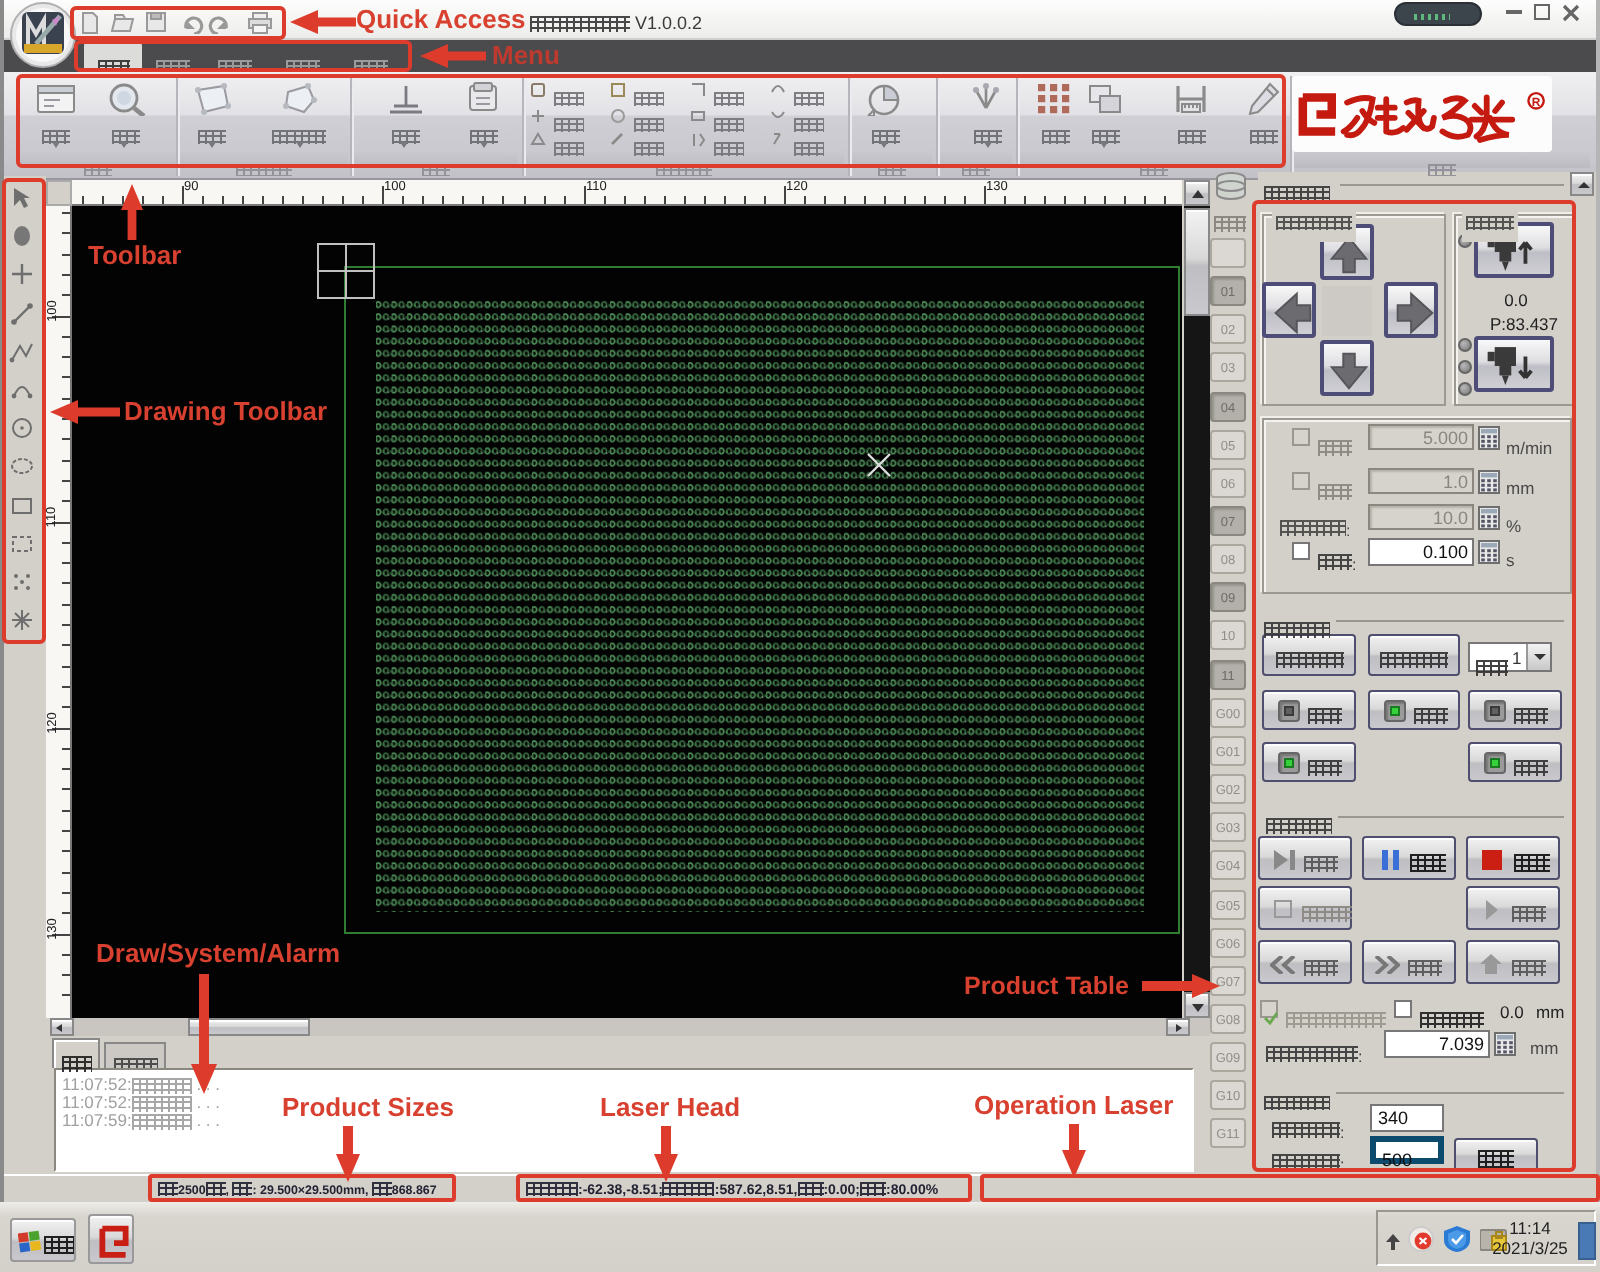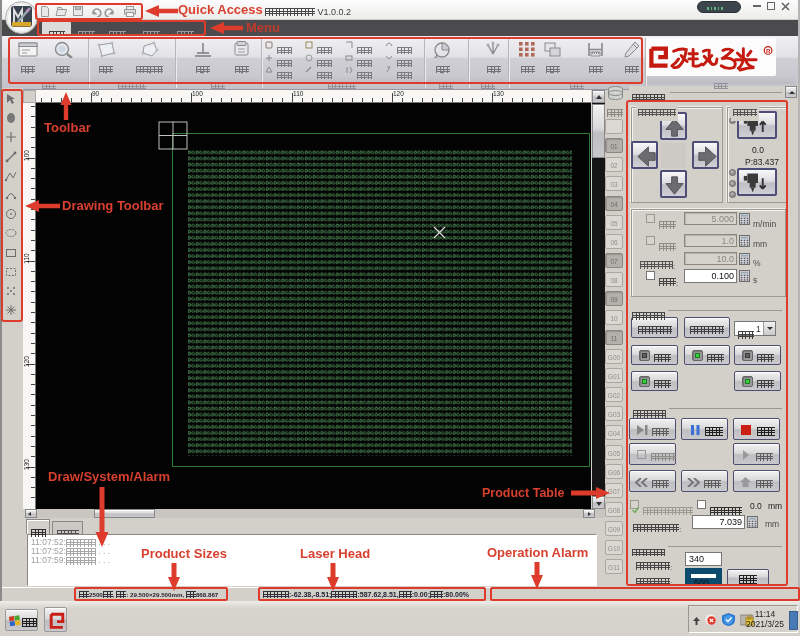--- a/index.html
+++ b/index.html
@@ -728,21 +728,21 @@
         <rect x="7.6" y="9.2" width="1.8" height="1.5"></rect>
       </g>
     </svg>
 <div style="position:absolute;left:765px;top:519px;font-size:8.5px;color:#4a4a4a">mm</div>
 
 <div style="position:absolute;left:632px;top:543px;z-index:2"><i class="cj" style="width:33px;height:7px;color:#3a3a3a;"></i></div>
 <div style="position:absolute;left:668px;top:546px;width:114px;height:1px;background:#9a978f"></div>
 <div style="position:absolute;left:636px;top:556px"><i class="cj" style="width:34px;height:8px;color:#3a3a3a;"></i><span style="font-size:8px;color:#3a3a3a">:</span></div>
 <div style="position:absolute;left:685px;top:552px;width:37px;height:14px;background:#fff;border:1px solid #777;font-size:9px;color:#111;padding:1px 0 0 3px">340</div>
 <div style="position:absolute;left:636px;top:572px"><i class="cj" style="width:34px;height:8px;color:#3a3a3a;"></i><span style="font-size:8px;color:#3a3a3a">:</span></div>
-<div style="position:absolute;left:685px;top:568px;width:37px;height:14px;background:#fff;border:6px solid #0c4a6e;font-size:9px;color:#111;padding:4px 0 0 3px">500</div>
+<div style="position:absolute;left:685px;top:568px;width:37px;height:14px;background:#fff;border:3px solid #0c4a6e;font-size:9px;color:#111;padding:4px 0 0 3px">500</div>
 <div class="b3" style="left:727px;top:569px;width:42px;height:17px;border-width:1.5px">
       <div style="margin-top:4px"><i class="cj" style="width:18px;height:9px;color:#111;"></i></div>
     </div>
 
 <div style="position:absolute;left:0px;top:518px;width:605px;height:69px;background:#d3d0c9"></div>
 <div style="position:absolute;left:26px;top:519px;width:24px;height:15px;background:#d3d0c9;border:1px solid #888;border-bottom:none;box-shadow:inset 1px 1px 0 #fff;text-align:center;padding-top:3px;z-index:2"><i class="cj" style="width:15px;height:8px;color:#222;"></i></div>
 <div style="position:absolute;left:52px;top:521px;width:31px;height:13px;background:#ccc9c4;border:1px solid #888;border-bottom:none;text-align:center;padding-top:2px"><i class="cj" style="width:22px;height:8px;color:#444;"></i></div>
 <div style="position:absolute;left:27px;top:534px;width:570px;height:52px;background:#fff;border:1px solid #8a877f;border-bottom-color:#fff;border-right-color:#fff"></div>
 <div style="position:absolute;left:31px;top:538px;font-size:8.5px;color:#a0a0a0;line-height:9.2px">11:07:52:<i class="cj" style="width:30px;height:8px;color:#a0a0a0;"></i>&nbsp;. . .<br>11:07:52:<i class="cj" style="width:30px;height:8px;color:#a0a0a0;"></i>&nbsp;. . .<br>11:07:59:<i class="cj" style="width:30px;height:8px;color:#a0a0a0;"></i>&nbsp;. . .</div>
 
@@ -800,21 +800,21 @@
 <div class="rb" style="left:74px;top:587px;width:154px;height:14px;border-radius:2px"></div>
 <div class="rb" style="left:258px;top:587px;width:228px;height:14px;border-radius:2px"></div>
 <div class="rb" style="left:490px;top:587px;width:310px;height:14px;border-radius:2px"></div>
 <div class="rtx" style="left:178px;top:2px">Quick Access</div>
 <div class="rtx" style="left:246px;top:20px;color:#bf3a2e">Menu</div>
 <div class="rtx" style="left:44px;top:120px">Toolbar</div>
 <div class="rtx" style="left:62px;top:198px">Drawing Toolbar</div>
 <div class="rtx" style="left:48px;top:469px">Draw/System/Alarm</div>
 <div class="rtx" style="left:141px;top:546px">Product Sizes</div>
 <div class="rtx" style="left:300px;top:546px">Laser Head</div>
-<div class="rtx" style="left:487px;top:545px">Operation Alarm</div>
+<div class="rtx" style="left:487px;top:545px">Operation Laser</div>
 <div class="rtx" style="left:482px;top:486px;font-size:12.5px">Product Table</div>
 <svg style="position:absolute;left:0;top:0;z-index:50;pointer-events:none" width="800" height="636">
       <polygon points="178.0,13.2 159.0,13.2 159.0,17.0 145.0,11.0 159.0,5.0 159.0,8.7 178.0,8.8" fill="#dd3b2b"></polygon>
       <polygon points="243.0,30.2 224.0,30.2 224.0,34.0 210.0,28.0 224.0,22.0 224.0,25.8 243.0,25.8" fill="#dd3b2b"></polygon>
       <polygon points="63.8,120.0 63.8,105.0 60.5,105.0 66.0,92.0 71.5,105.0 68.2,105.0 68.2,120.0" fill="#dd3b2b"></polygon>
       <polygon points="60.0,208.2 39.0,208.2 39.0,212.0 25.0,206.0 39.0,200.0 39.0,203.8 60.0,203.8" fill="#dd3b2b"></polygon>
       <polygon points="104.5,487.0 104.5,532.0 108.5,532.0 102.0,547.0 95.5,532.0 99.5,532.0 99.5,487.0" fill="#dd3b2b"></polygon>
       <polygon points="176.5,563.0 176.5,577.0 180.0,577.0 174.0,591.0 168.0,577.0 171.5,577.0 171.5,563.0" fill="#dd3b2b"></polygon>
       <polygon points="335.5,563.0 335.5,577.0 339.0,577.0 333.0,591.0 327.0,577.0 330.5,577.0 330.5,563.0" fill="#dd3b2b"></polygon>
       <polygon points="539.5,562.0 539.5,575.0 543.0,575.0 537.0,589.0 531.0,575.0 534.5,575.0 534.5,562.0" fill="#dd3b2b"></polygon>

